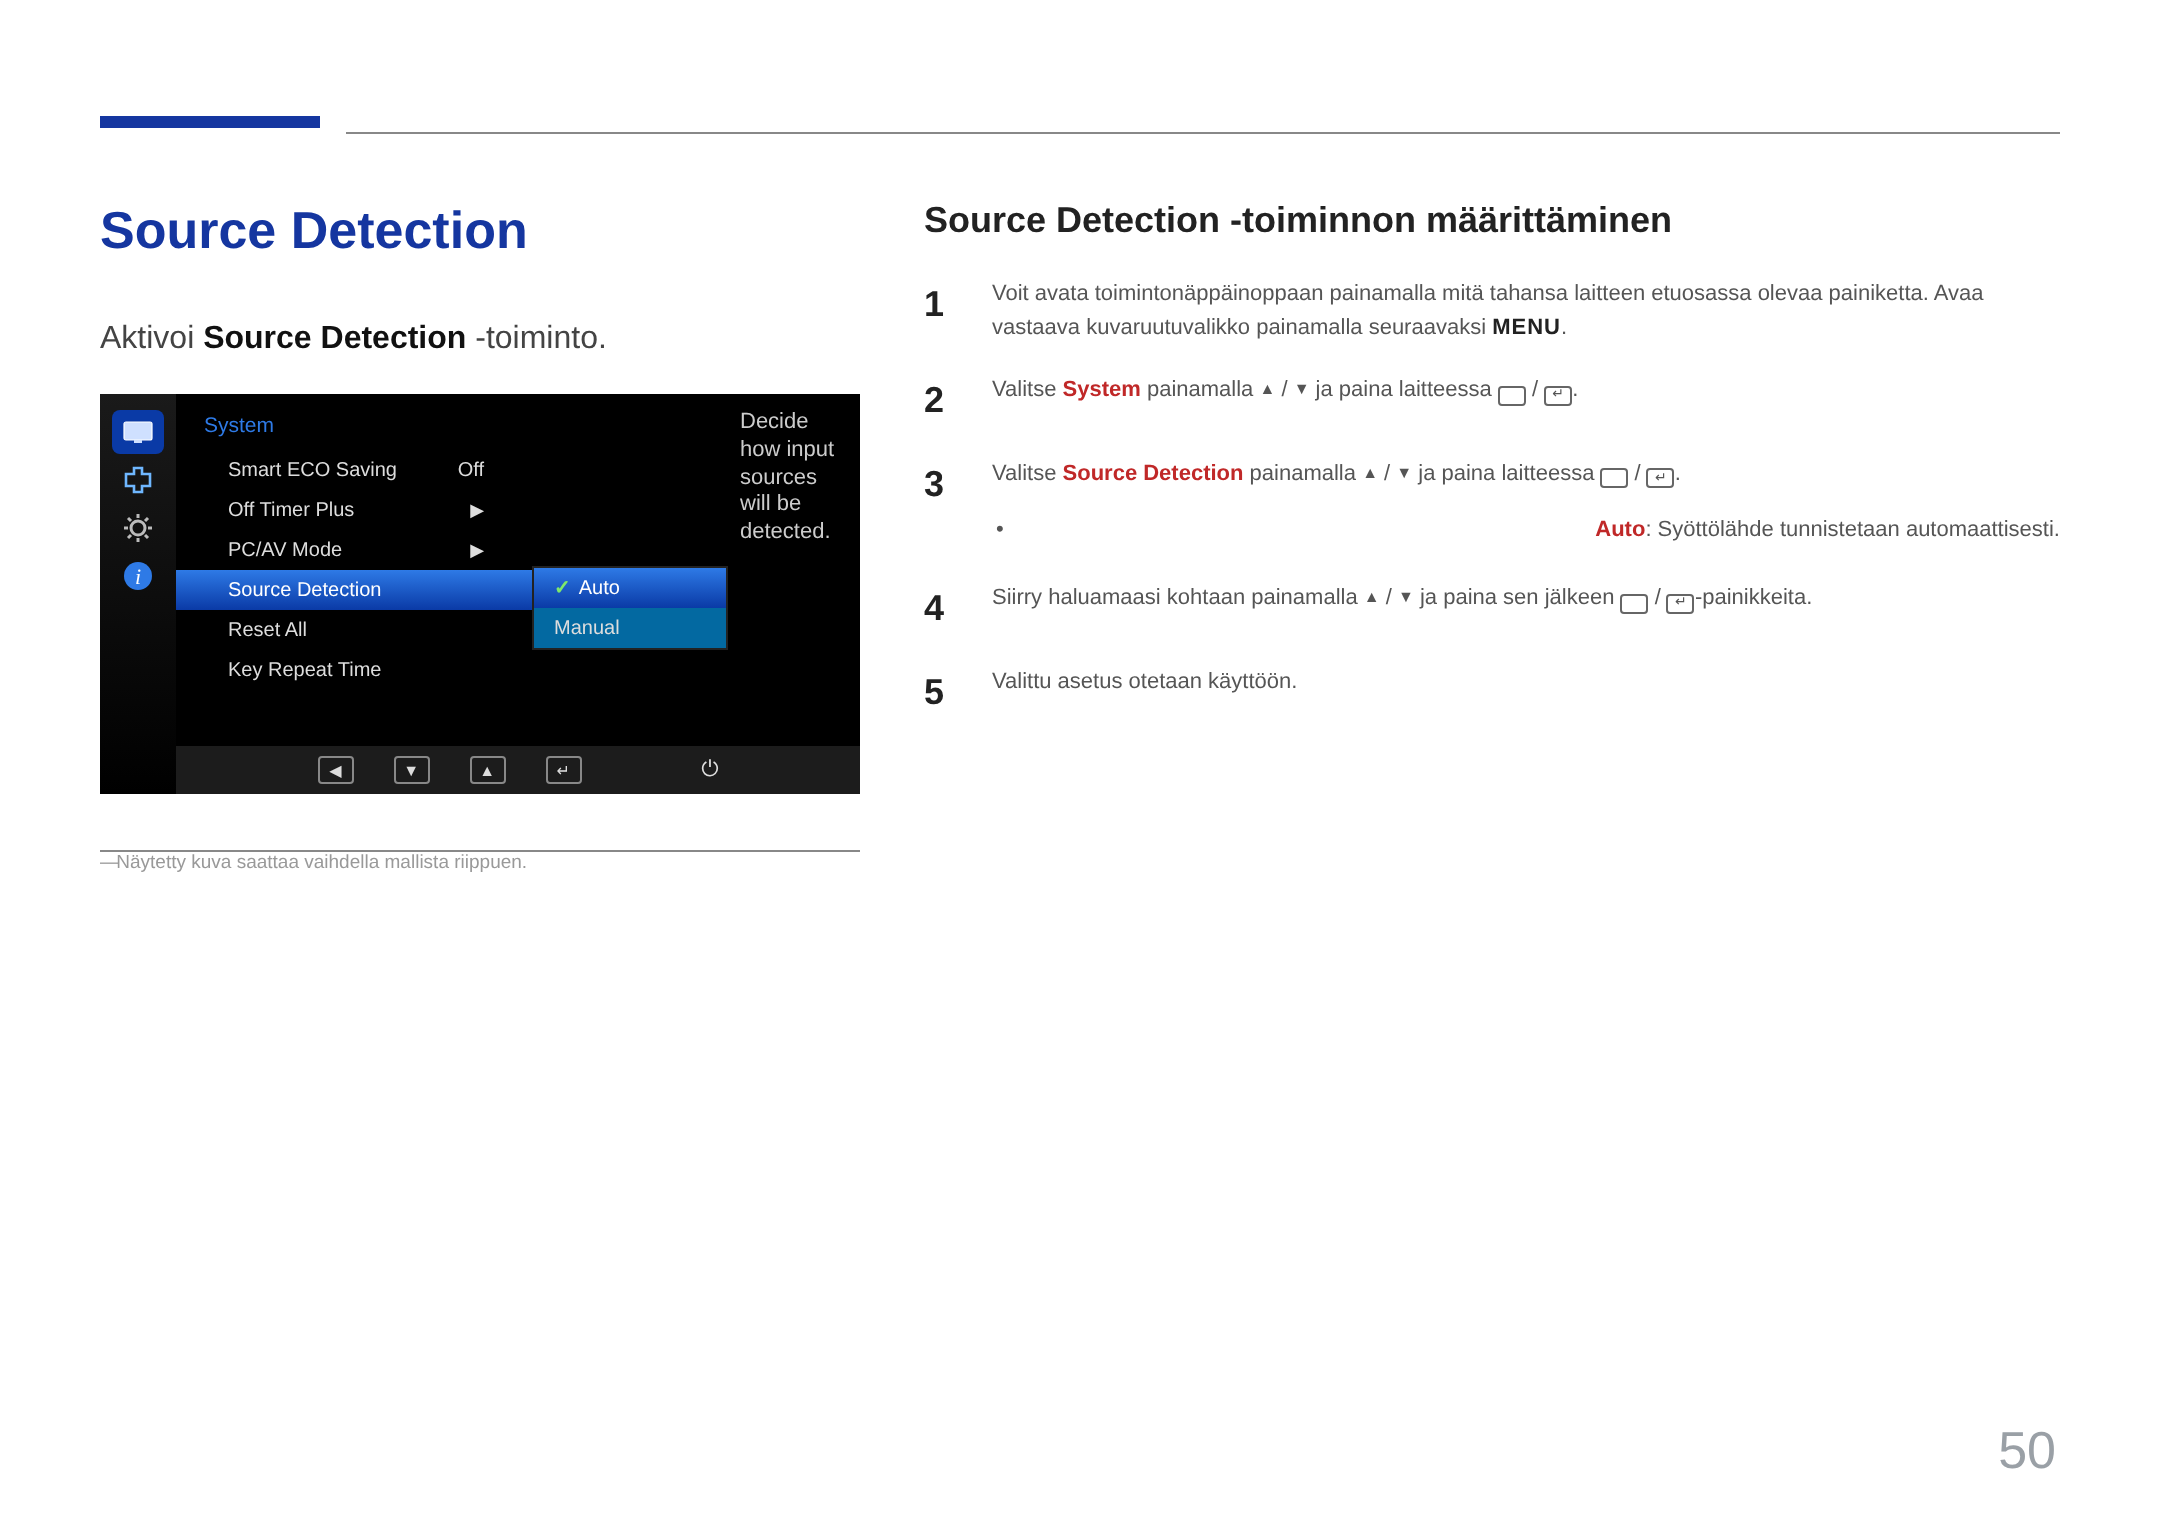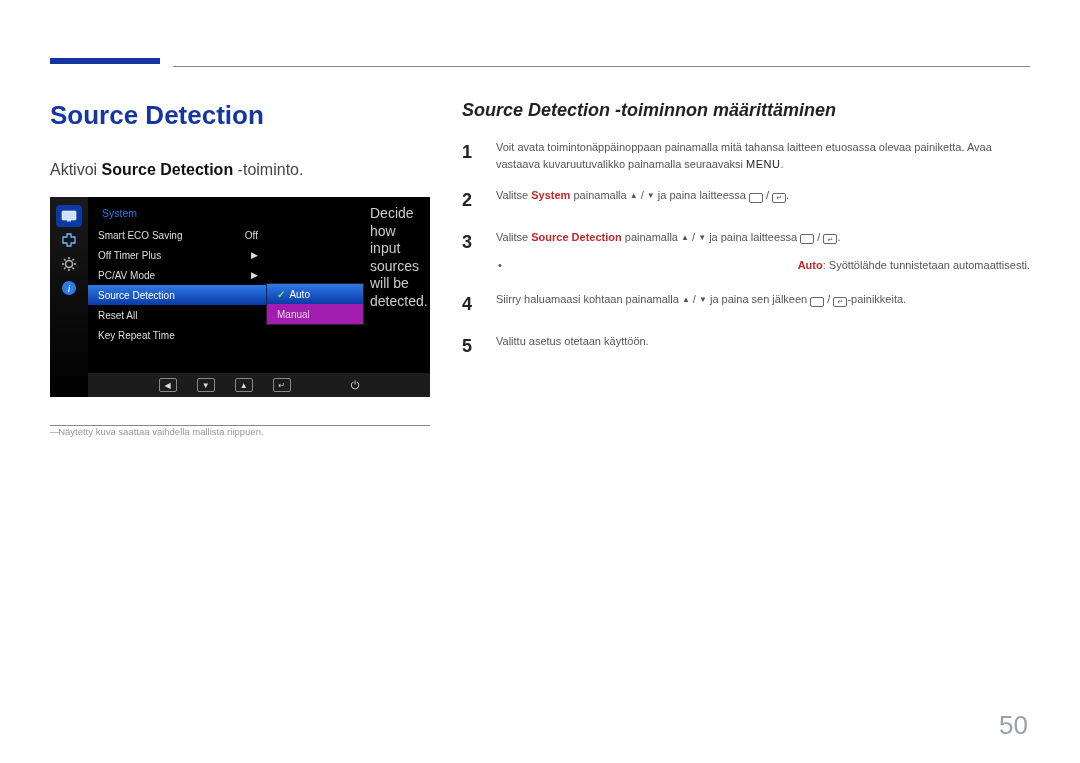--- a/index.html
+++ b/index.html
@@ -88,52 +88,52 @@
   }
   .osd-heading {
     color: #2e7ae6;
     font-size: 10.5px;
     padding: 2px 14px 6px;
   }
   .osd-row {
     display: flex;
     justify-content: space-between;
     align-items: center;
-    padding: 4px 10px;
+    padding: 4px 26px;
     height: 20px;
     color: #ddd;
   }
   .osd-row.selected {
     background: linear-gradient(to bottom, #2e7ae6, #0a3aa6);
     color: #fff;
   }
   .osd-arrow {
     font-size: 9px;
   }
   .osd-sub {
     position: absolute;
     left: 216px;
     top: 86px;
     width: 98px;
-    background: #a21caf;
+    background: #0369a1;
     border: 1px solid #222;
   }
   .osd-sub .osd-row { padding: 4px 10px; height: 20px; }
   .osd-sub .osd-row.selected { position: relative; }
   .checkmark {
     color: #7fe86b;
     font-weight: bold;
     margin-right: 4px;
   }
   .osd-help {
     position: absolute;
     left: 320px;
     top: 8px;
     width: 55px;
-    font-size: 14px;
+    font-size: 11px;
     line-height: 1.25;
     color: #ccc;
     text-align: left;
   }
   .osd-btnbar {
     position: absolute;
     left: 38px;
     right: 0;
     bottom: 0;
     height: 24px;
@@ -173,21 +173,20 @@
     content: "― ";
     letter-spacing: -2px;
   }
 
   
   .section-h {
     font-size: 18px;
     font-weight: 700;
     color: #222;
     margin-bottom: 18px;
-    font-style: italic;
   }
   .steps { }
   .step {
     display: flex;
     gap: 18px;
     margin-bottom: 14px;
     font-size: 11px;
     line-height: 1.55;
     color: #555;
   }
@@ -196,21 +195,21 @@
     font-weight: 600;
     color: #222;
     width: 16px;
     flex-shrink: 0;
   }
   .step-body { flex: 1; }
   .step-body .hl-red { color: #c02828; font-weight: 700; }
   .step-body .hl-bold { font-weight: 700; color: #222; }
   .menu-word {
     font-family: Arial, sans-serif;
-    font-weight: 400;
+    font-weight: 700;
     color: #222;
     letter-spacing: 0.5px;
     margin-top: 19px;
   }
   .tri { font-size: 8px; display: inline-block; vertical-align: 1px; }
   .mini-icon {
     display: inline-flex;
     width: 14px; height: 10px;
     border: 1px solid #666;
     border-radius: 2px;

